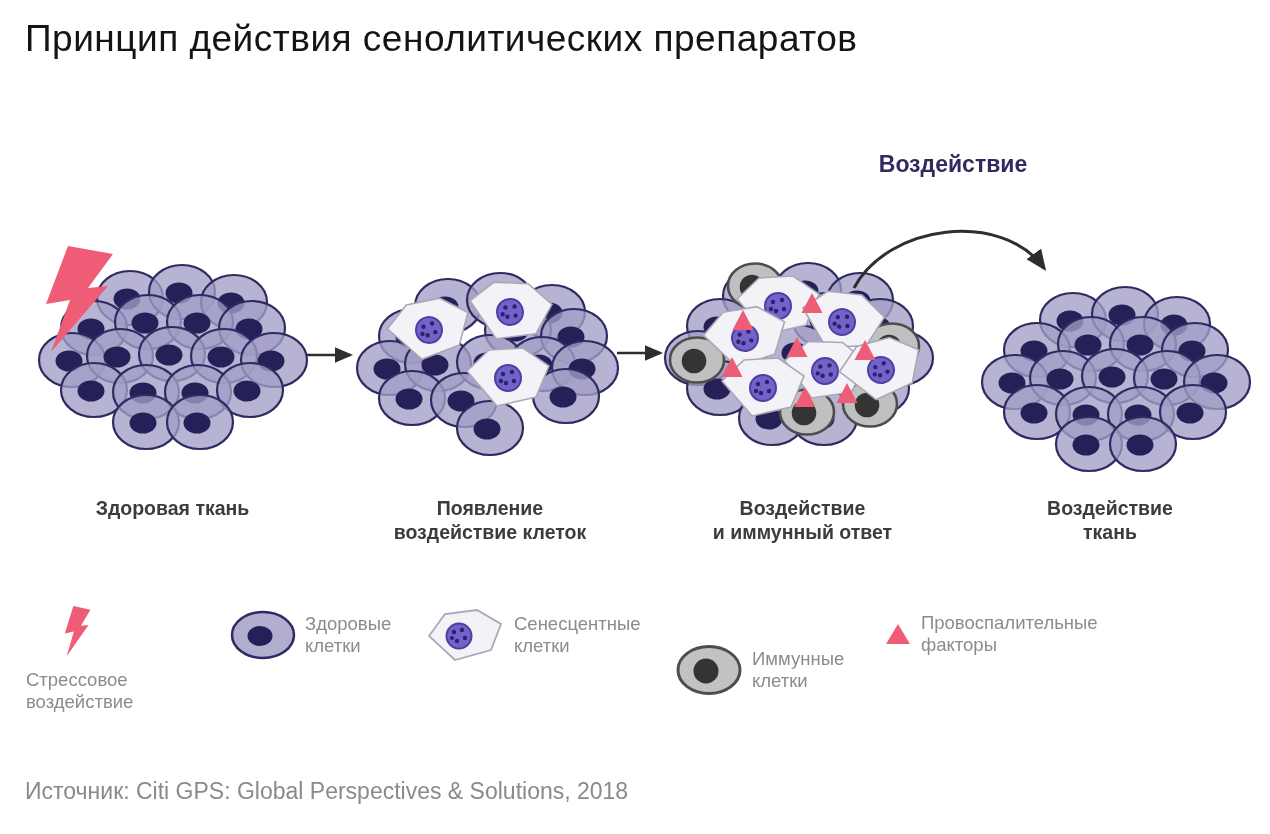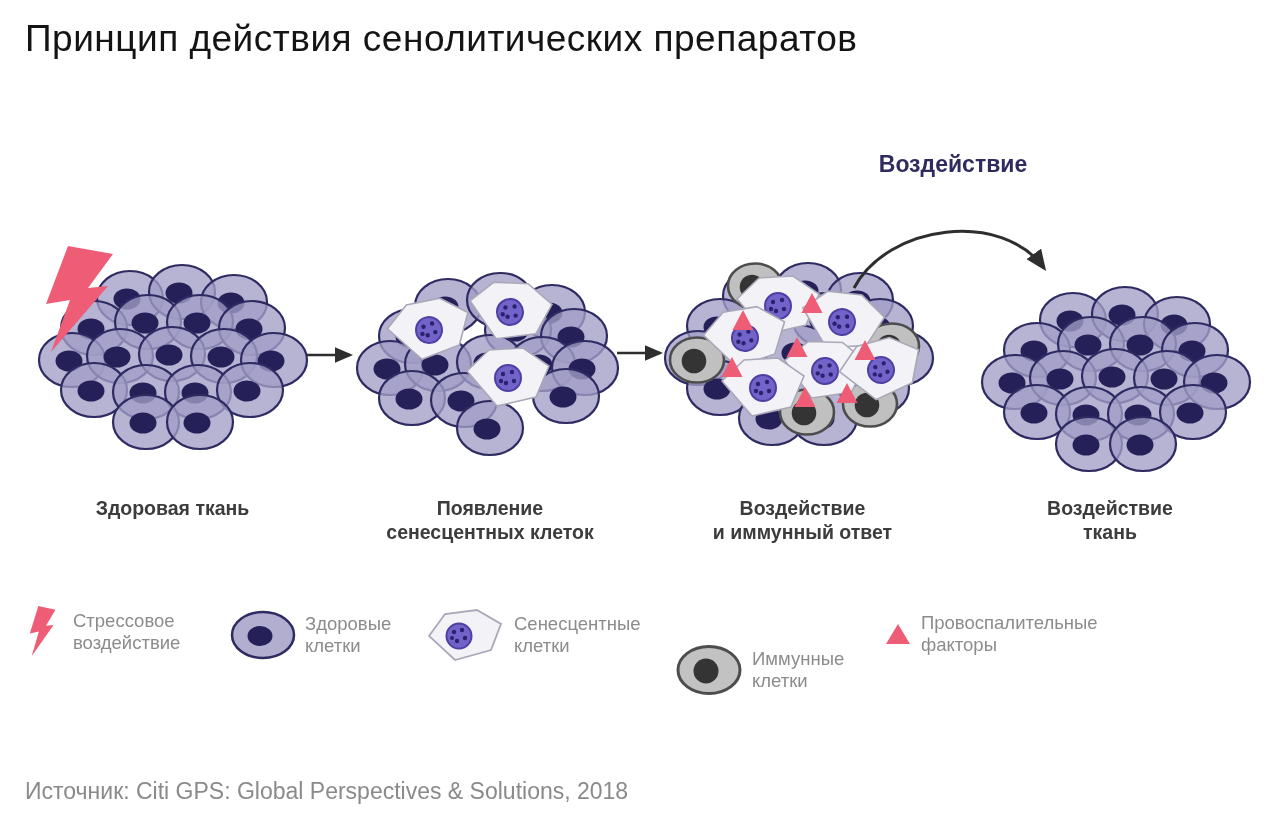--- a/index.html
+++ b/index.html
@@ -425,34 +425,34 @@
 
 <div class="seno-label">
   <span>Воздействие</span>
 </div>
 
 <div class="stage-label" style="left:40px;width:265px;">
   <span>Здоровая ткань</span>
 </div>
 <div class="stage-label" style="left:355px;width:270px;">
   <span>Появление</span>
-  <span>сенесцентных клеток</span>
+  <span>воздействие клеток</span>
 </div>
 <div class="stage-label" style="left:665px;width:275px;">
   <span>Воздействие</span>
   <span>и иммунный ответ</span>
 </div>
 <div class="stage-label" style="left:980px;width:260px;">
   <span>Воздействие</span>
   <span>ткань</span>
 </div>
 
 <div class="legend">
 
-  <div class="legend-item" style="left:26px;top:604px;">
+  <div class="legend-item" style="left:26px;top:604px;flex-direction:column;">
     <svg width="38" height="56" viewBox="0 0 80 110">
       <polygon points="26,0 62,8 42,42 58,40 12,106 27,54 8,58" fill="#ee5d75"></polygon>
     </svg>
     <div class="li-text">
       <span>Стрессовое</span>
       <span>воздействие</span>
     </div>
   </div>
 
   <div class="legend-item" style="left:230px;top:610px;">

